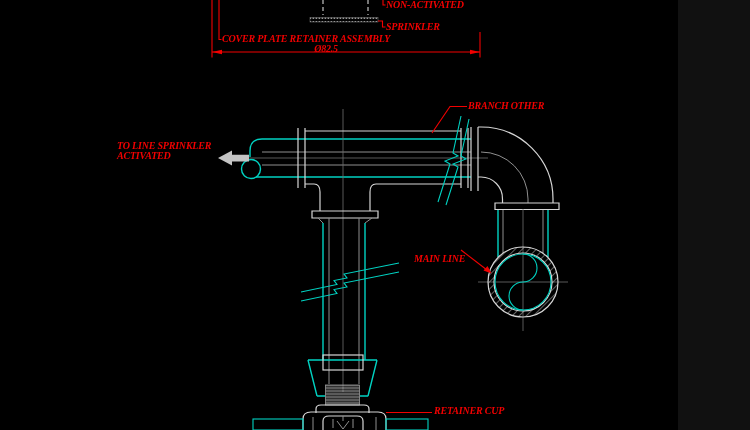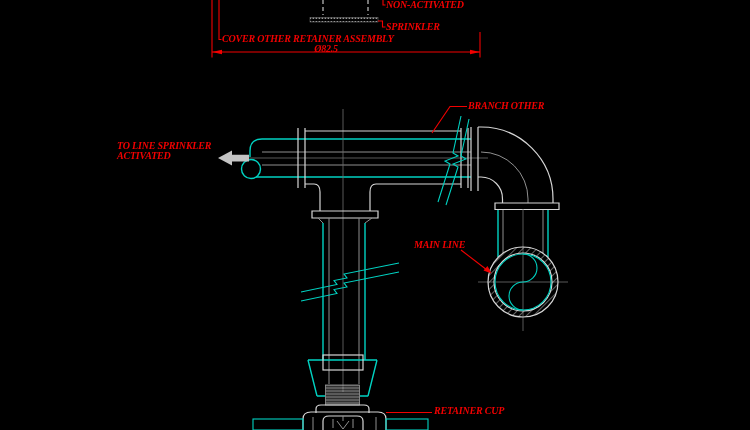--- a/index.html
+++ b/index.html
@@ -7,21 +7,21 @@
     --annotation-red:#f20000;
     --pipe-cyan:#00d2c2;
     --line-bright:#d6d6d6;
     --line-dim:#8f8f8f;
     --line-center:#6e6e6e;
     --arrow-fill:#c4c4c4;
     --hatch:#c8c8c8;
   }
   html,body{margin:0;padding:0;background:#111;}
   .stage{
-    position:relative;width:750px;height:430px;overflow:hidden;
+    position:relative;width:678px;height:430px;overflow:hidden;
     background:var(--background);
     font-family:"Liberation Serif", serif;
   }
   svg{position:absolute;left:0;top:0;}
   .st-cyan{stroke:var(--pipe-cyan);fill:none;stroke-width:1.4;}
   .st-cyan-thin{stroke:var(--pipe-cyan);fill:none;stroke-width:1.1;}
   .st-white{stroke:var(--line-bright);fill:none;stroke-width:1.2;}
   .st-gray{stroke:var(--line-dim);fill:none;stroke-width:1;}
   .st-center{stroke:var(--line-center);fill:none;stroke-width:.8;}
   .st-red{stroke:var(--annotation-red);fill:none;stroke-width:1.1;}
@@ -167,27 +167,27 @@
     </g>
     <g>
       <path d="M386,412.5 H432" class="st-red"></path>
     </g>
   </svg>
 
   <div class="lbl" style="left:386px;top:0px">NON-ACTIVATED</div>
 
   <div class="lbl" style="left:386px;top:22px">SPRINKLER</div>
 
-  <div class="lbl" style="left:222px;top:34px">COVER OTHER RETAINER ASSEMBLY</div>
+  <div class="lbl" style="left:222px;top:34px">COVER PLATE RETAINER ASSEMBLY</div>
 
   <div class="lbl" style="left:326px;top:44px;transform:translateX(-50%)">Ø82.5</div>
 
   <div class="lbl" style="left:117px;top:141px">
     <div>TO LINE SPRINKLER</div>
     <div>ACTIVATED</div>
   </div>
 
   <div class="lbl" style="left:468px;top:101px">BRANCH OTHER</div>
 
-  <div class="lbl" style="left:414px;top:240px">MAIN LINE</div>
+  <div class="lbl" style="left:414px;top:254px">MAIN LINE</div>
 
   <div class="lbl" style="left:434px;top:406px">RETAINER CUP</div>
 </div>
 
 </body></html>

